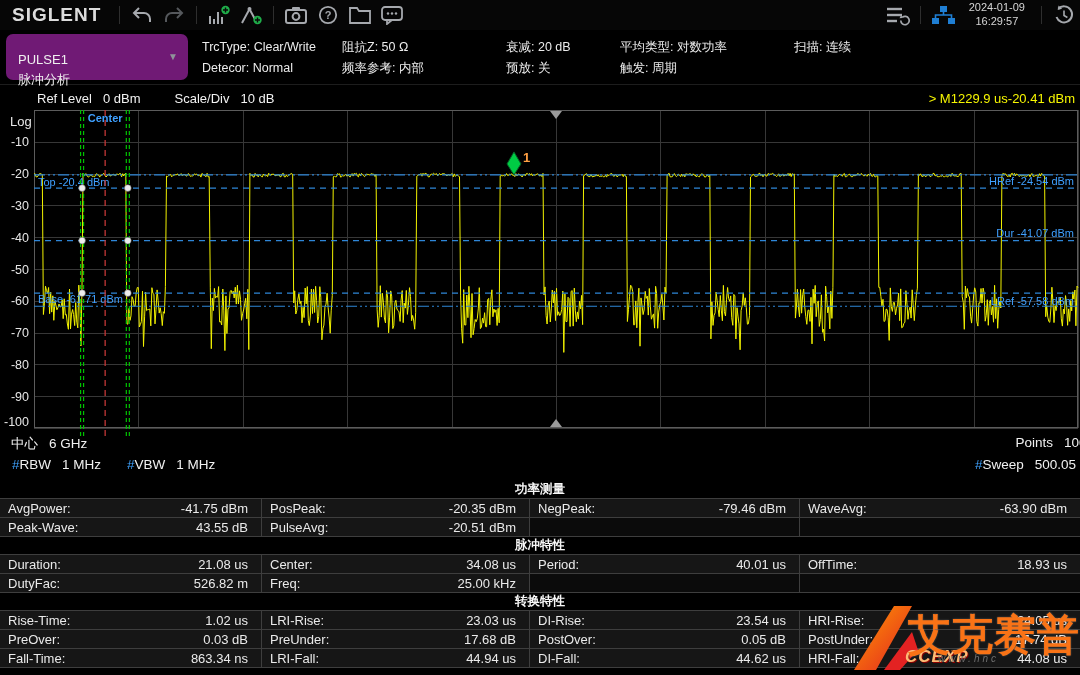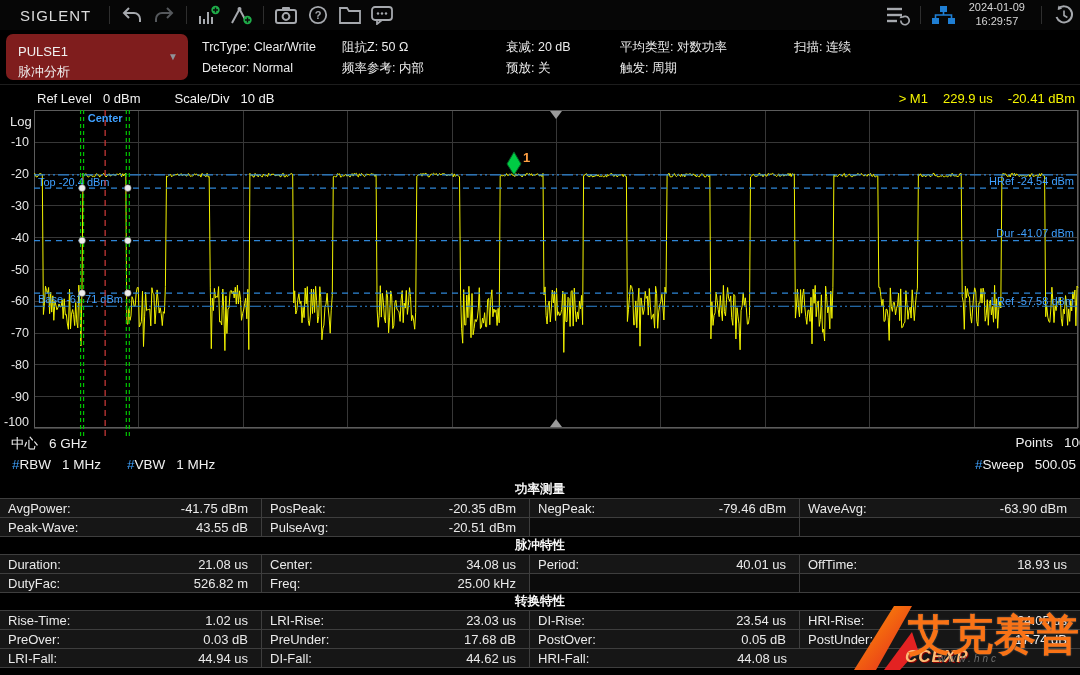--- a/index.html
+++ b/index.html
@@ -1,39 +1,39 @@
 <!DOCTYPE html>
 <html><head>
 <meta charset="utf-8">
 <style>
   html,body{margin:0;padding:0;background:#000;}
   .screen{position:relative;width:1080px;height:675px;background:#000;overflow:hidden;
           font-family:"Liberation Sans","DejaVu Sans",sans-serif;color:#e8e8e8;}
   
   .topbar{position:absolute;top:0;left:0;width:1080px;height:30px;background:#060606;
           display:flex;align-items:center;}
-  .logo{font-size:15px;font-weight:normal;color:#dcdcdc;letter-spacing:1px;padding:0 12px 0 20px;}
+  .logo{font-size:19px;font-weight:bold;color:#dcdcdc;letter-spacing:1px;padding:0 12px 0 12px;}
   .tsep{width:1px;height:18px;background:#2e2e2e;margin:0 6px;}
   .tbtn{width:32px;height:26px;display:flex;align-items:center;justify-content:center;cursor:pointer;}
   .tright{margin-left:auto;display:flex;align-items:center;}
   .datetime{font-size:11px;line-height:1.25;color:#d6d6d6;text-align:center;padding:0 10px;}
   
   .configbar{position:absolute;top:30px;left:0;width:1080px;height:54px;display:flex;
              border-bottom:1px solid #1d1d1d;background:#000;}
-  .mode{width:158px;margin:4px 6px;background:#7f1d1d;border-radius:7px;padding:8px 12px;
+  .mode{width:158px;margin:4px 6px;background:#701a75;border-radius:7px;padding:16px 12px;
         font-size:13px;line-height:1.55;position:relative;cursor:pointer;color:#f0f0f0;}
   .mode .caret{position:absolute;right:10px;top:50%;transform:translateY(-50%);color:#8f949a;font-size:10px;}
   .cfgcols{display:flex;padding:7px 0 0 8px;font-size:12.5px;line-height:1.65;color:#ececec;}
   .cfg-col{margin-right:22px;white-space:nowrap;}
   
   .ghdr{position:absolute;top:91px;left:37px;font-size:13px;color:#f2f2f2;}
   .ghdr .gv{margin-right:34px;}
   .ghdr .gl{margin-right:11px;}
   .mreadout{position:absolute;top:91px;right:5px;font-size:13px;color:#f6f600;}
-  .mreadout span{margin-left:15px;}
+  .mreadout span{}
   #plot{position:absolute;top:110px;left:0;overflow:visible;}
   
   .footline{position:absolute;left:0;width:1078px;display:flex;justify-content:space-between;
             font-size:13.5px;color:#f0f0f0;padding-left:16px;}
   .fl1{top:435px;} .fl2{top:457px;}
   .fleft{margin-left:-5px;white-space:nowrap;}
   .fl2 .fleft{margin-left:-4px;}
   .hash{color:#3fa3ff;}
   .flbl{margin-right:11px;} .fgap{display:inline-block;width:26px;}
   
@@ -397,20 +397,24 @@
             <span>PostOver:</span>
             <span>0.05 dB</span>
           </div>
           <div class="tcell">
             <span>PostUnder:</span>
             <span>17.74 dB</span>
           </div>
         </div>
         <div class="trow">
           <div class="tcell">
+            <span>Fall-Time:</span>
+            <span>863.34 ns</span>
+          </div>
+          <div class="tcell">
             <span>LRI-Fall:</span>
             <span>44.94 us</span>
           </div>
           <div class="tcell">
             <span>DI-Fall:</span>
             <span>44.62 us</span>
           </div>
           <div class="tcell">
             <span>HRI-Fall:</span>
             <span>44.08 us</span>

